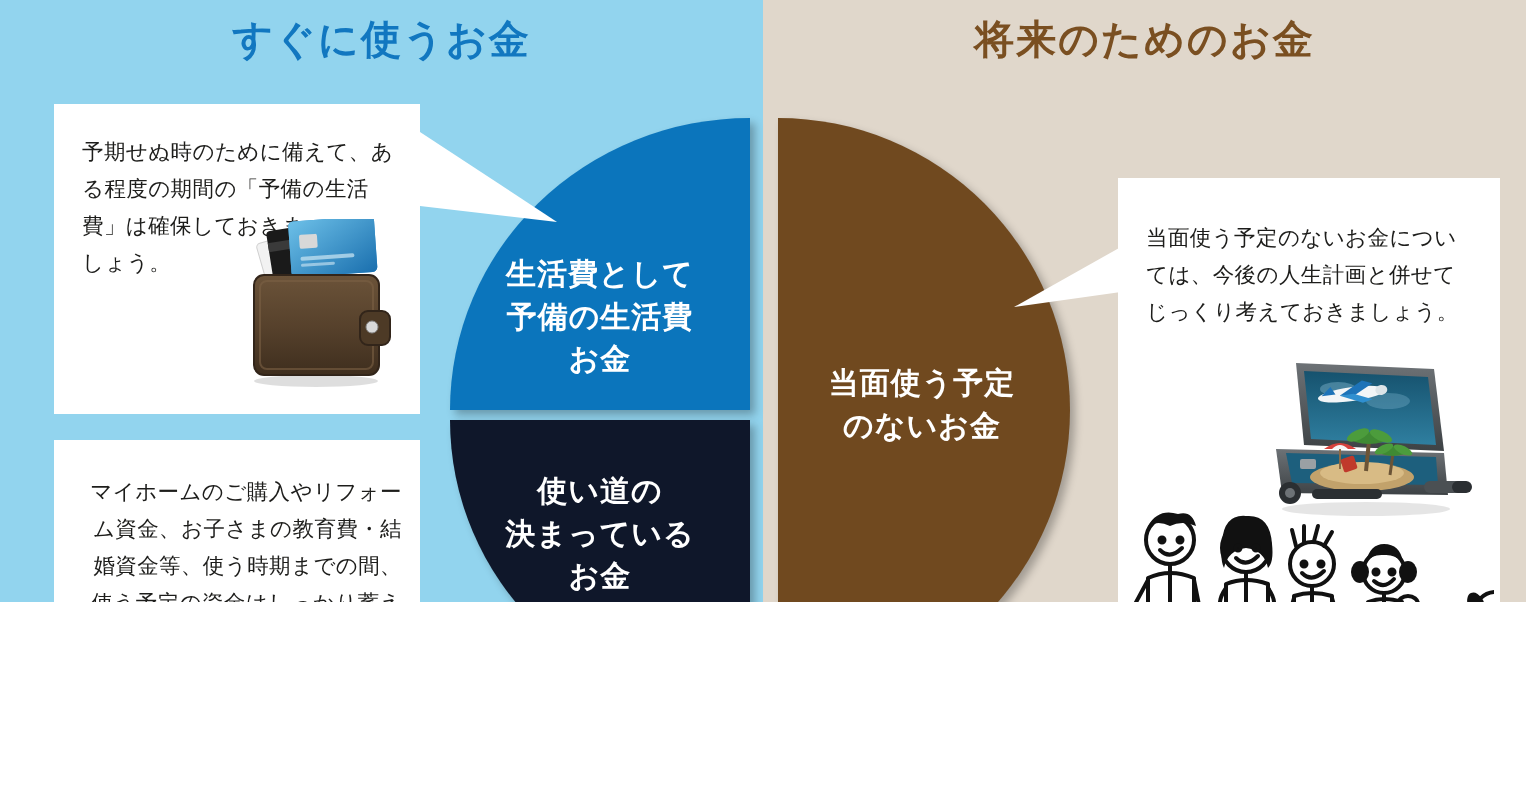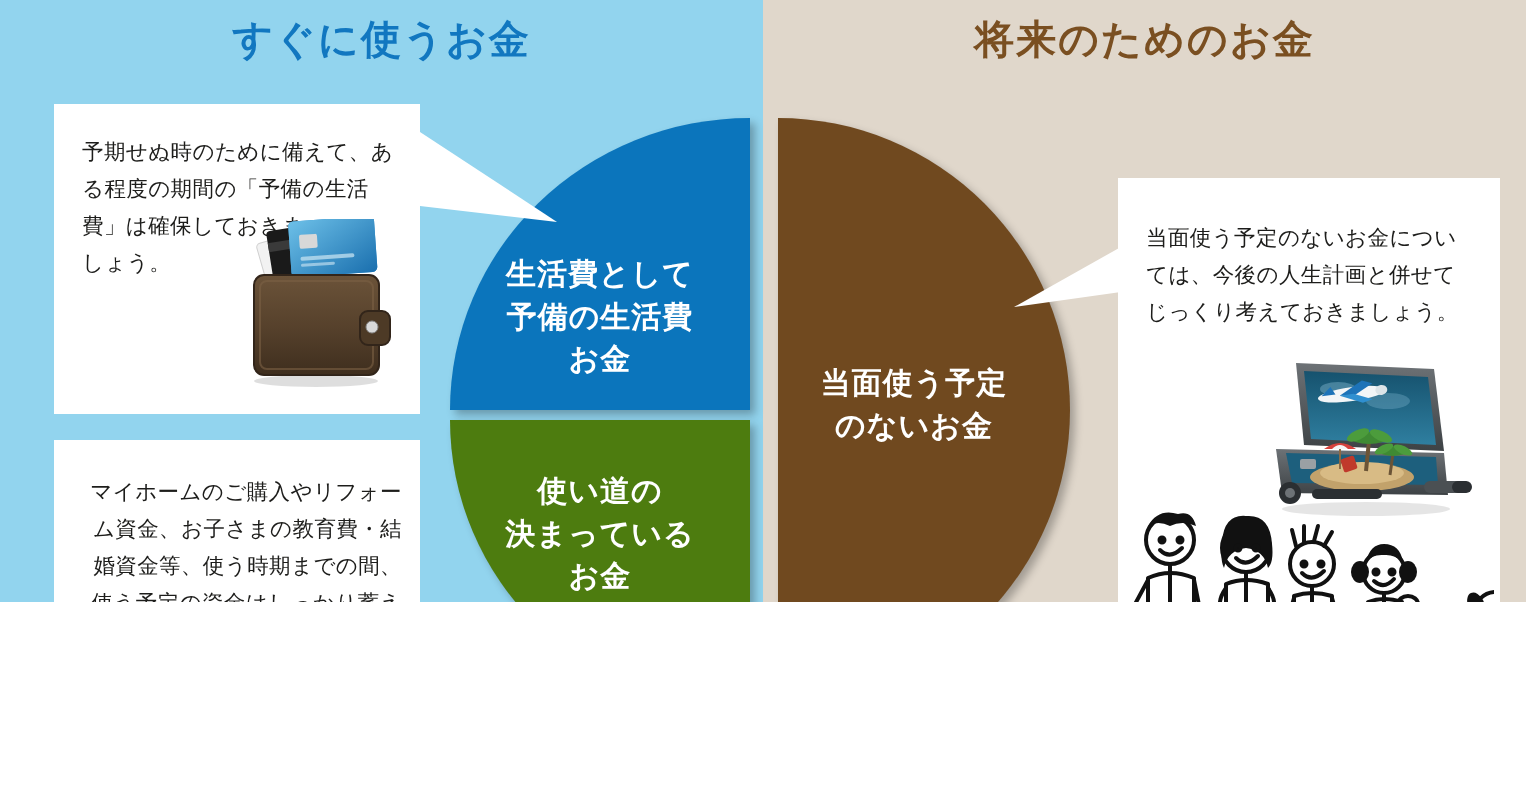--- a/index.html
+++ b/index.html
@@ -100,21 +100,21 @@
     height: 292px;
     background: #0b75bc;
     border-top-left-radius: 300px 292px;
     box-shadow: 5px 5px 9px rgba(0,0,0,0.28);
   }
   #slice-gray {
     left: 450px;
     top: 420px;
     width: 300px;
     height: 292px;
-    background: #4d7c0f;
+    background: #0f172a;
     border-bottom-left-radius: 300px 292px;
     box-shadow: 5px 5px 9px rgba(0,0,0,0.28);
   }
   #slice-brown {
     left: 778px;
     top: 118px;
     width: 292px;
     height: 584px;
     background: #70491f;
     border-top-right-radius: 292px 292px;
@@ -126,21 +126,21 @@
     color: #ffffff;
     font-size: 30px;
     font-weight: bold;
     line-height: 1.42;
     text-align: center;
     letter-spacing: 1px;
     white-space: pre-line;
   }
   #slice-blue .slice-label  { left: 0;   top: 135px; width: 300px; }
   #slice-gray .slice-label  { left: 0;   top: 50px;  width: 300px; }
-  #slice-brown .slice-label { left: 6px; top: 244px; width: 260px; }
+  #slice-brown .slice-label { left: 14px; top: 244px; width: 260px; }
 
   
   .arrow { position: absolute; overflow: visible; }
   #arrow-tl { left: 400px; top: 120px;  width: 180px; height: 120px; }
   #arrow-bl { left: 400px; top: 595px;  width: 190px; height: 125px; }
   #arrow-r  { left: 1000px; top: 235px; width: 135px; height: 90px; }
 </style>
 </head>
 <body>
 

